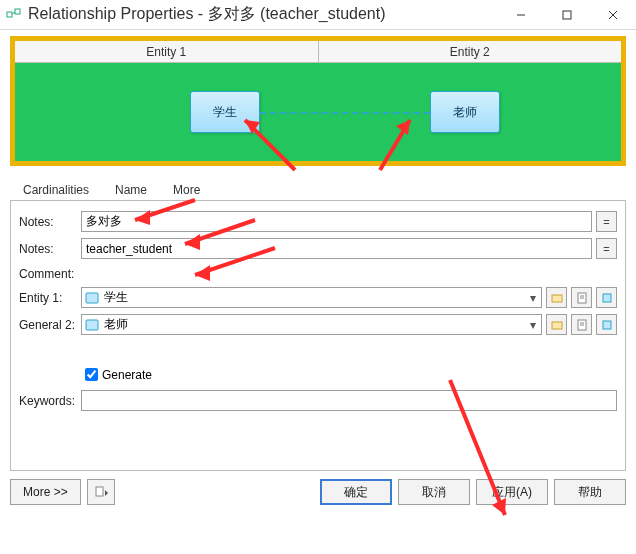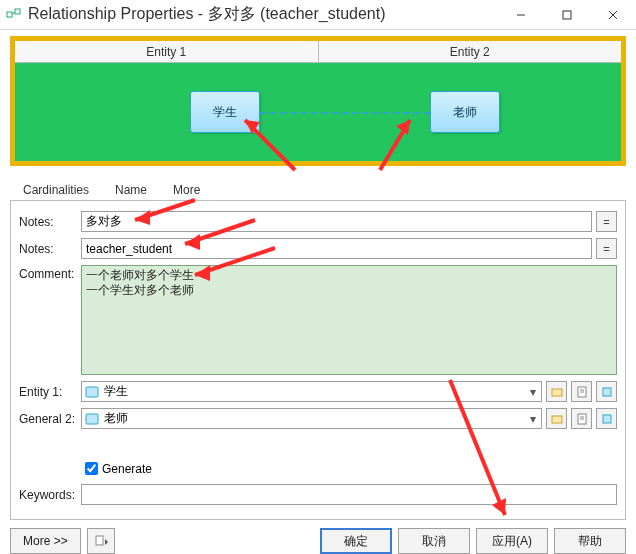--- a/index.html
+++ b/index.html
@@ -128,22 +128,20 @@
     </div>
 
     <div class="row">
       <div class="lbl">Notes:</div>
       <input type="text" class="main" value="teacher_student" style="">
       <div class="sqbtn">=</div>
     </div>
 
     <div class="row">
       <div class="lbl top">Comment:</div>
-      <div class="comment">一个老师对多个学生
-一个学生对多个老师</div>
     </div>
 
 
     <div class="row">
       <div class="lbl">Entity 1:</div>
       <div class="ent-select">
         <span class="eicon"><svg viewBox="0 0 16 16">
               <rect x="2" y="3" width="12" height="10" rx="1" fill="#bfe7fb" stroke="#2ba6cb"></rect>
             </svg></span>
         <span class="elabel">学生</span>

